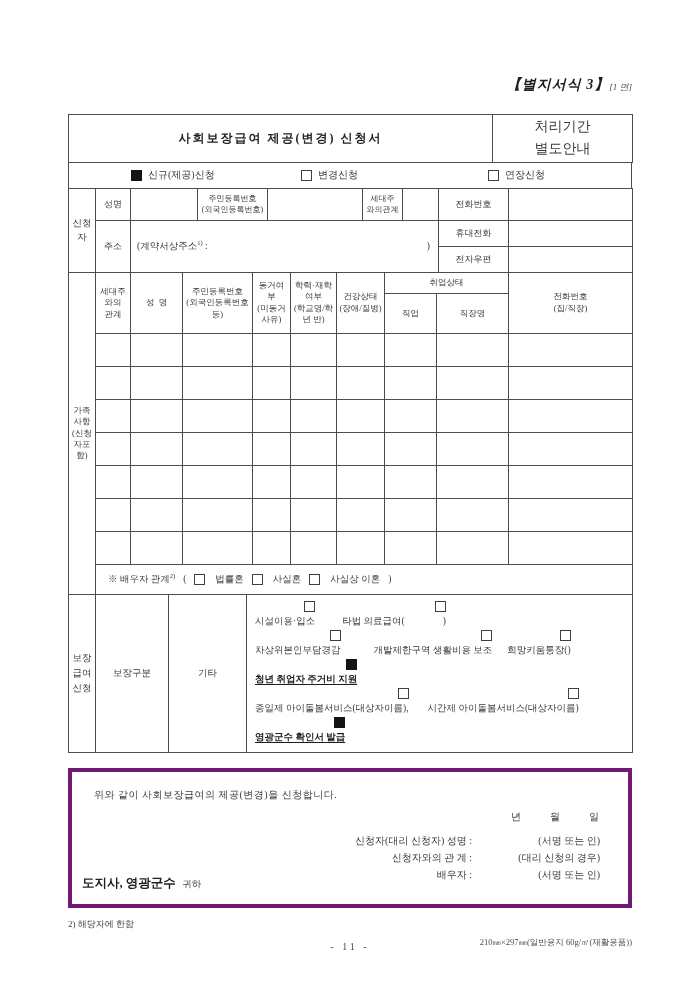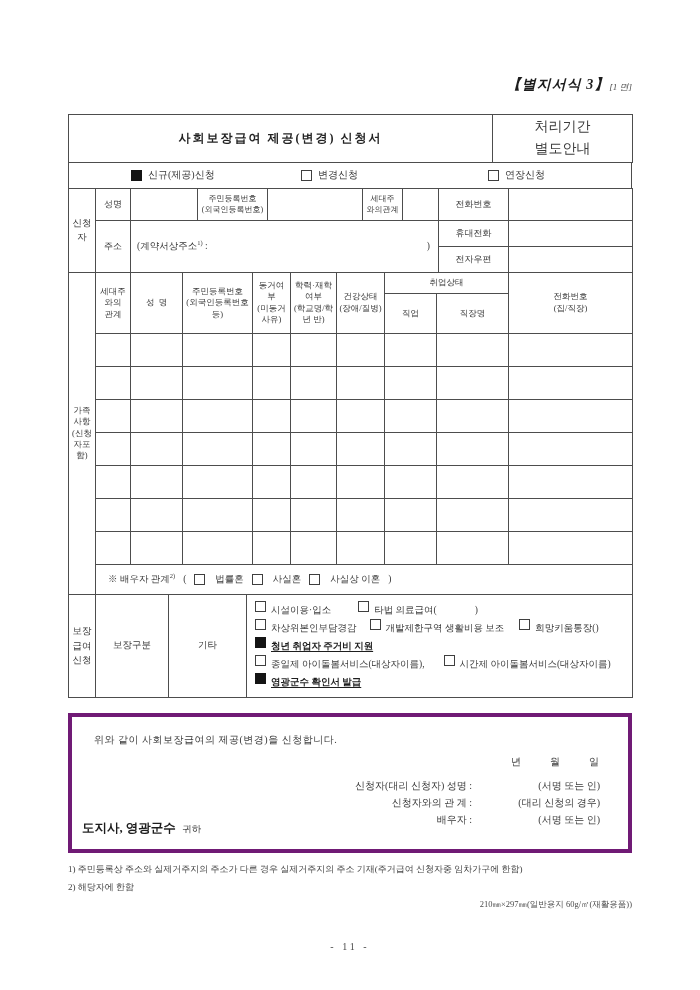--- a/index.html
+++ b/index.html
@@ -39,21 +39,21 @@
   .fh1 td{height:21px;}
   .fh2 td{height:40px;}
   .family-empty-row td{height:33px;}
   .spouse-cell{height:30px;text-align:left;}
   .spouse-flex{display:flex;align-items:center;gap:8px;padding-left:10px;font-size:9.5px;}
   .spouse-flex .opt{display:flex;align-items:center;gap:10px;}
 
   .ben-label td{font-size:9.5px;}
   .ben-content{text-align:left;vertical-align:middle;padding:6px 8px;}
   .ben-line{display:flex;align-items:center;gap:5px;font-size:9.5px;line-height:1.9;white-space:pre-wrap;}
-  .ben-item{display:flex;align-items:flex-start;gap:5px;margin-right:22px;white-space:pre-wrap;}
+  .ben-item{display:flex;align-items:flex-end;margin-right:22px;white-space:pre-wrap;flex-direction:column;}
   .ben-item.strong .lbl{font-weight:bold;color:#1e1e1e;text-decoration:underline;text-underline-offset:2px;}
 
   .decl-box{position:relative;margin-top:15px;width:564px;height:140px;border:4px solid #701a75;box-sizing:border-box;font-size:10px;}
   .decl-statement{position:absolute;left:22px;top:16px;letter-spacing:0.5px;}
   .decl-date{position:absolute;right:28px;top:38px;white-space:pre-wrap;letter-spacing:1px;}
   .sign-area{position:absolute;right:28px;top:62px;display:flex;flex-direction:column;gap:3px;}
   .sign-row{display:flex;justify-content:flex-end;align-items:baseline;}
   .sign-label{text-align:right;}
   .sign-note{width:128px;text-align:right;}
   .decl-recipient{position:absolute;left:10px;bottom:12px;}
@@ -312,21 +312,21 @@
 급여
 신청</td>
         <td>보장구분</td>
         <td>기타</td>
         <td class="ben-content">
           <div class="ben-line">
             <span class="ben-item"><span class="cb"></span><span class="lbl">시설이용·입소</span></span>
             <span class="ben-item"><span class="cb"></span><span class="lbl preW">타법 의료급여(                )</span></span>
           </div>
           <div class="ben-line">
-            <span class="ben-item" style="margin-right:8px"><span class="cb"></span><span class="lbl">차상위본인부담경감</span></span>
+            <span class="ben-item" style="margin-right:28px"><span class="cb"></span><span class="lbl">차상위본인부담경감</span></span>
             <span class="ben-item" style="margin-right:10px"><span class="cb"></span><span class="lbl">개발제한구역 생활비용 보조</span></span>
             <span class="ben-item" style="margin-right:0"><span class="cb"></span><span class="lbl">희망키움통장()</span></span>
           </div>
           <div class="ben-line">
             <span class="ben-item strong"><span class="cb filled"></span><span class="lbl">청년 취업자 주거비 지원</span></span>
           </div>
           <div class="ben-line">
             <span class="ben-item" style="margin-right:14px"><span class="cb"></span><span class="lbl">종일제 아이돌봄서비스(대상자이름),</span></span>
             <span class="ben-item" style="margin-right:0"><span class="cb"></span><span class="lbl">시간제 아이돌봄서비스(대상자이름)</span></span>
           </div>
@@ -355,21 +355,20 @@
           <span class="sign-note">(서명 또는 인)</span>
         </div>
       </div>
       <div class="decl-recipient">
         <span class="recipient-main">도지사, 영광군수</span>
         <span class="recipient-suffix">귀하</span>
       </div>
     </div>
 
     <div class="footnotes">
-      <div>1) 주민등록상 주소와 실제거주지의 주소가 다른 경우 실제거주지의 주소 기재(주거급여 신청자중 임차가구에 한함)</div>
       <div>2) 해당자에 한함</div>
     </div>
 
     <div class="paper-note">210㎜×297㎜(일반용지 60g/㎡(재활용품))</div>
   </div>
 
   <div class="page-number">- 11 -</div>
 </div>
 
 </body></html>

